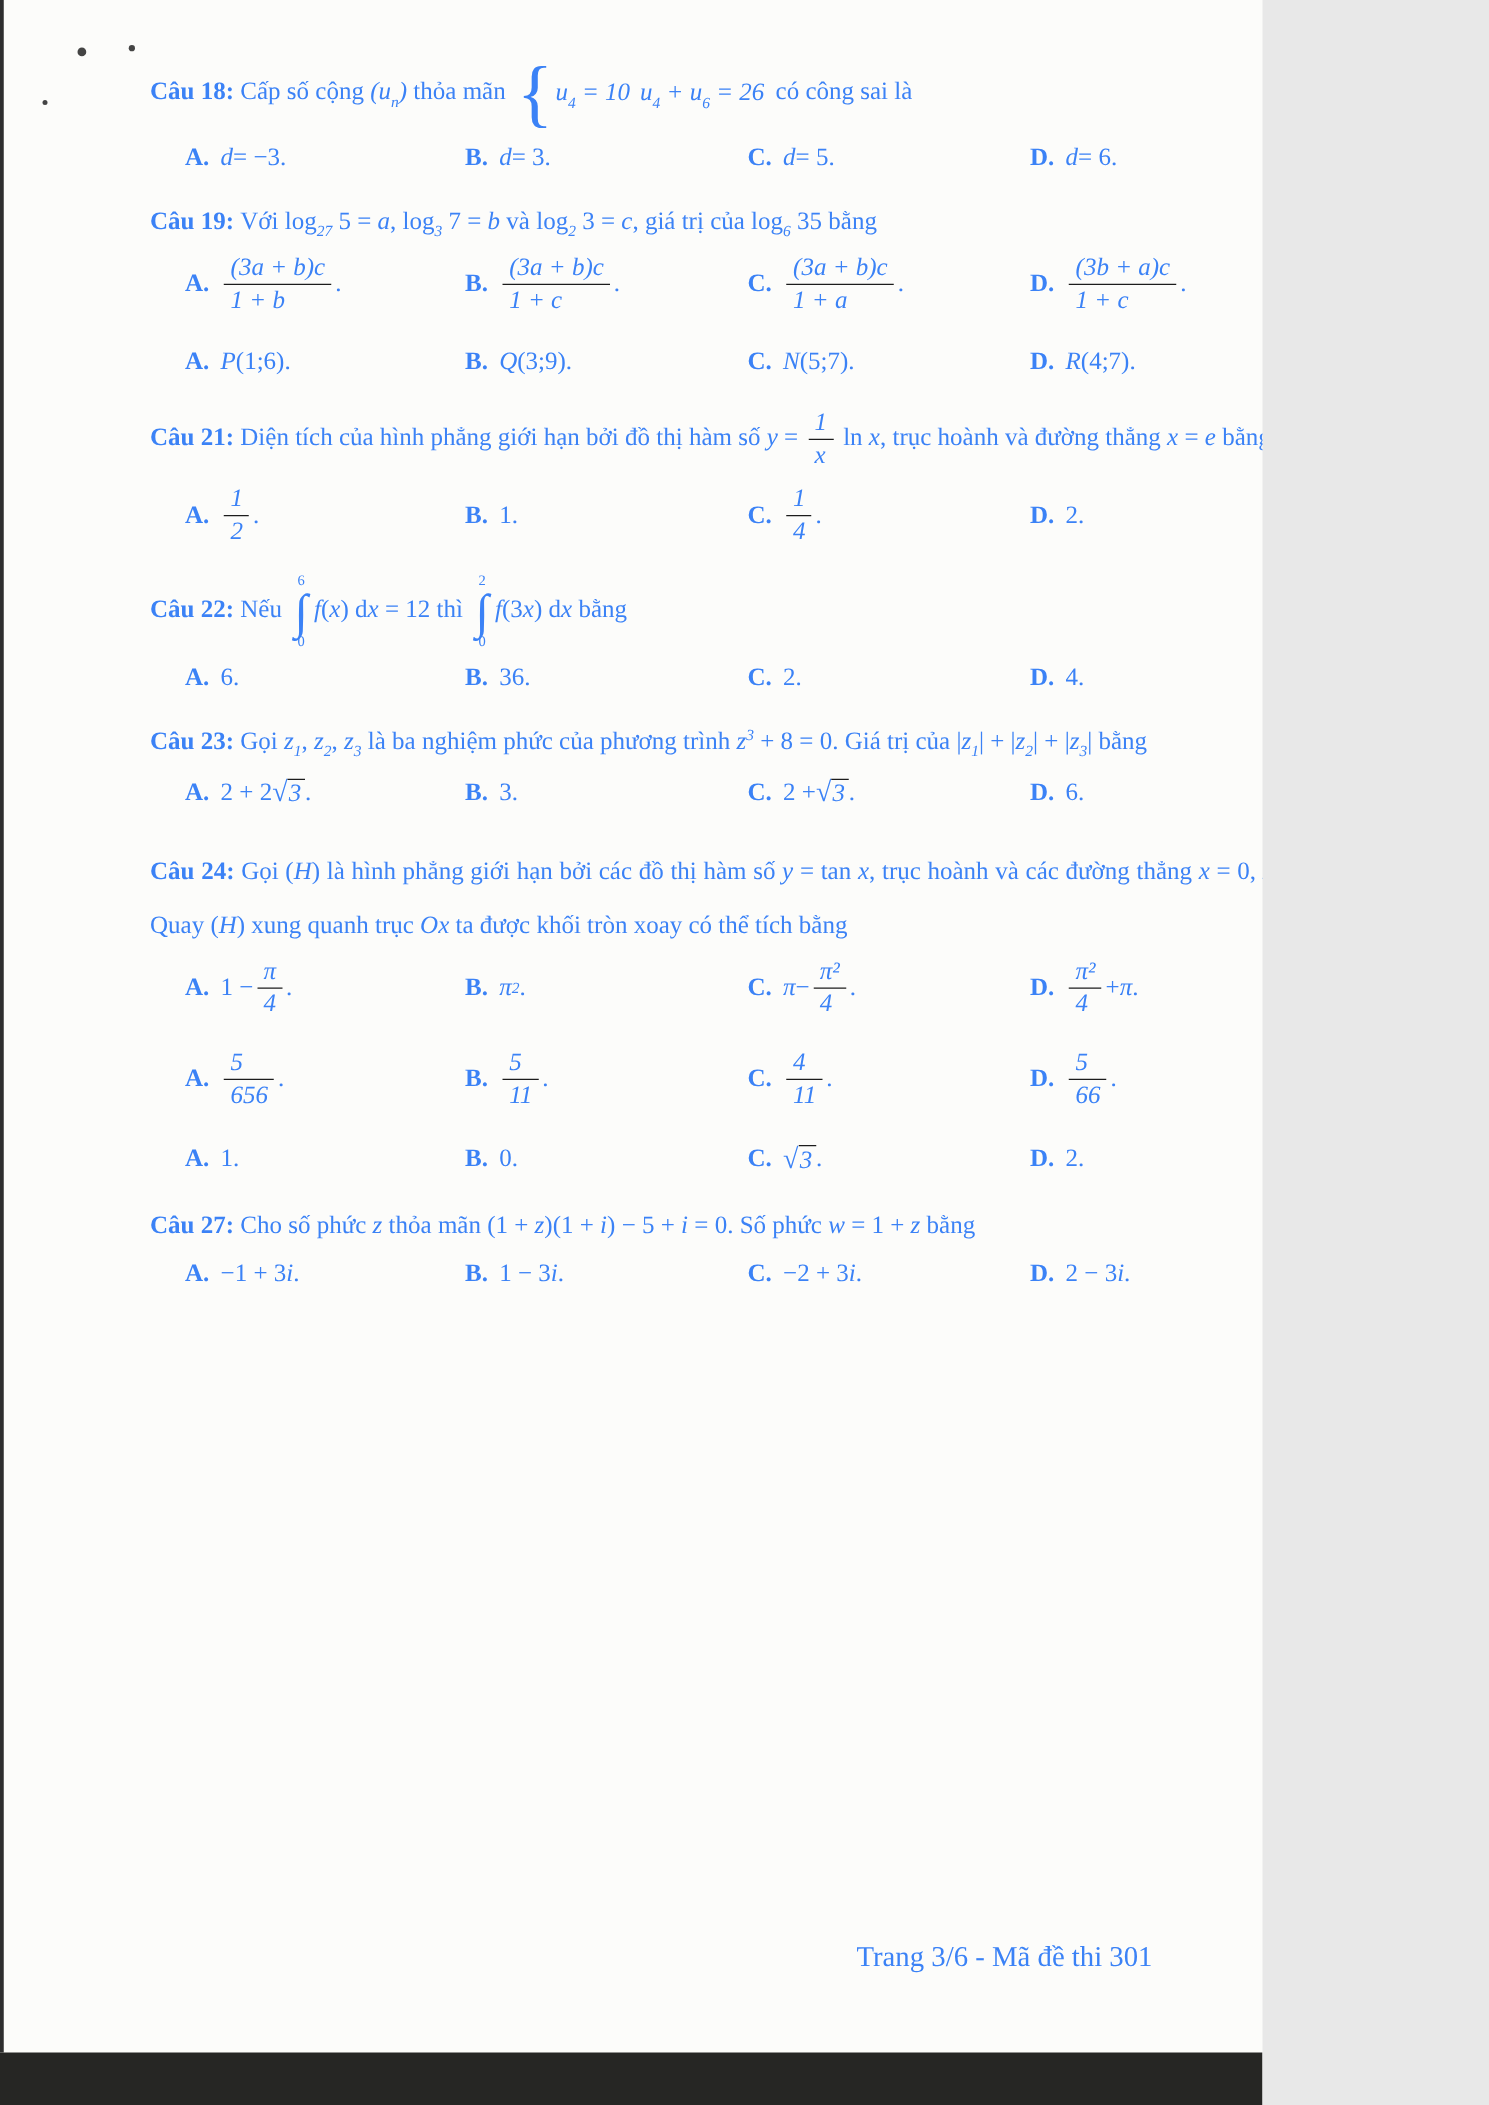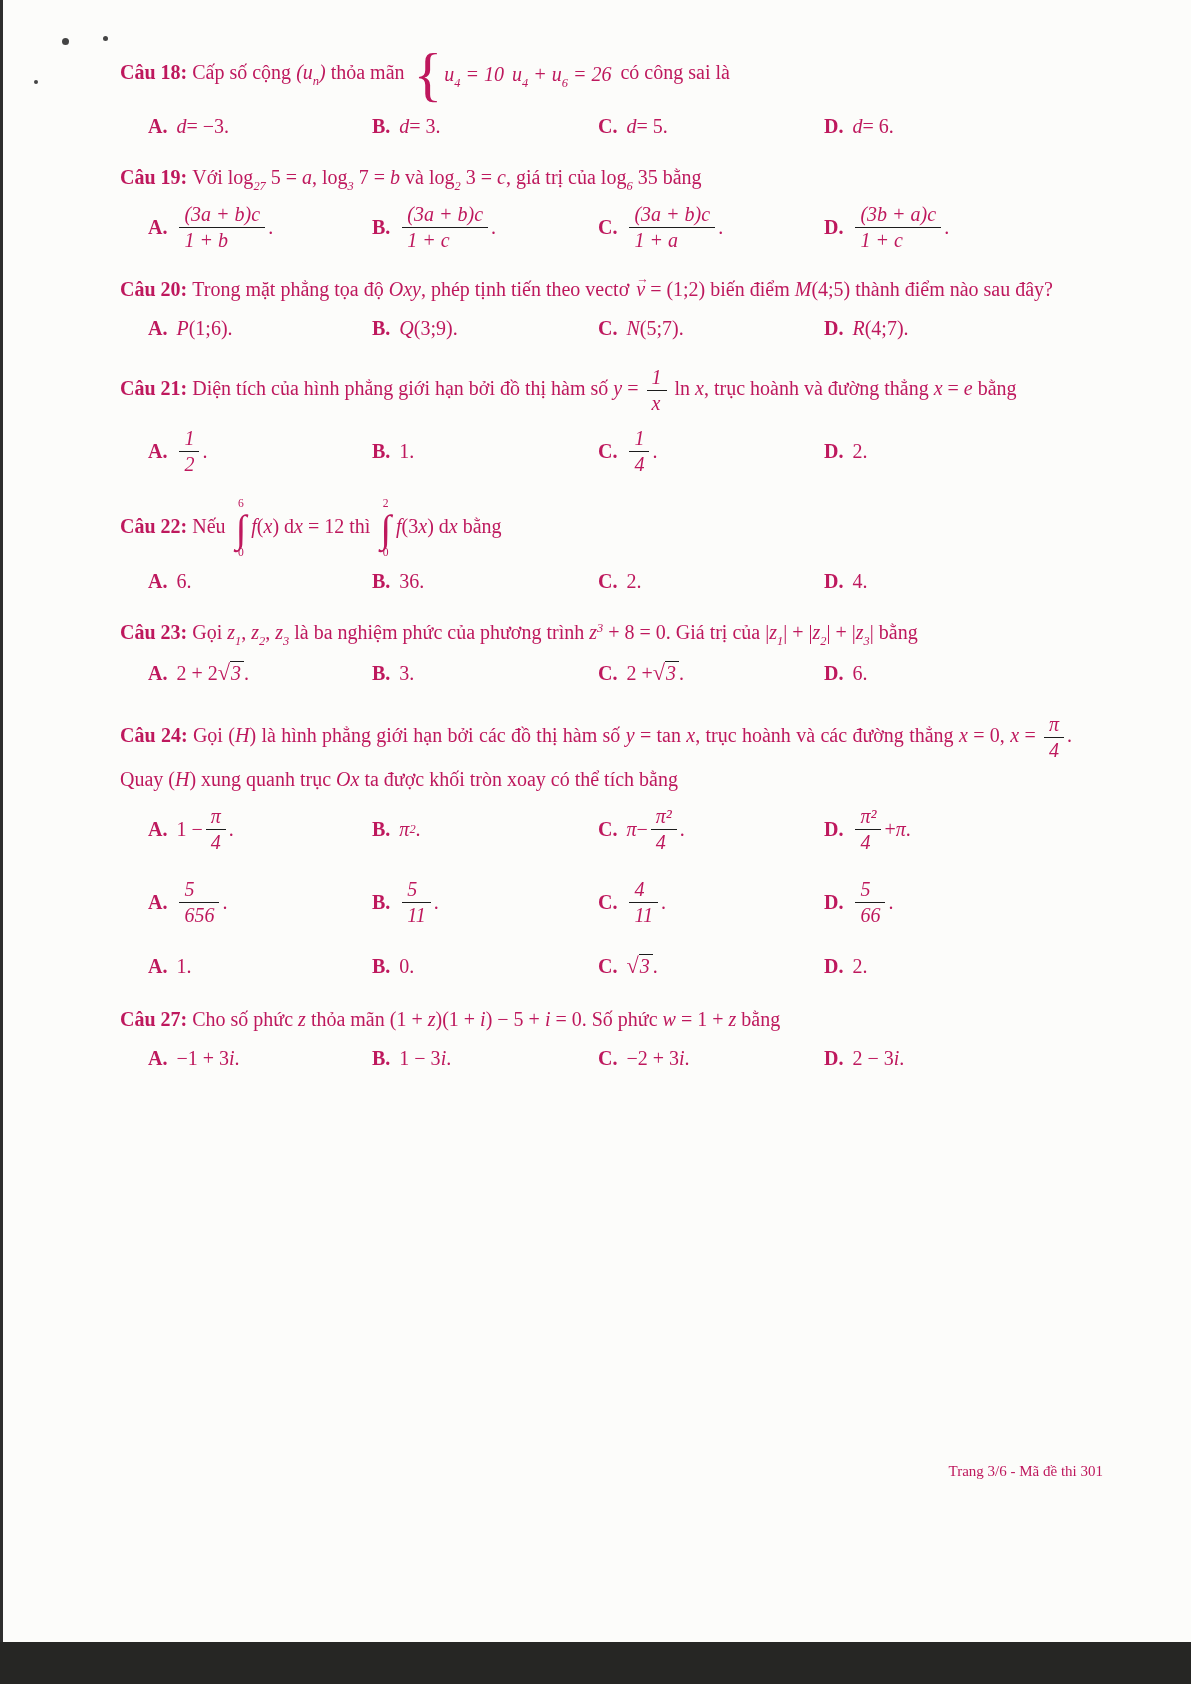--- a/index.html
+++ b/index.html
@@ -1,17 +1,17 @@
 <!DOCTYPE html>
 <html><head>
 <meta charset="utf-8">
 <style>
   html,body{margin:0;padding:0;background:#e8e8e8;}
-  .page{position:relative;width:1191px;height:1684px;background:#fcfcfa;overflow:hidden;
-        font-family:"Liberation Serif","DejaVu Serif",serif;color:#be185d;font-size:20px;line-height:1.55;}
+  .page{position:relative;width:1010px;height:1684px;background:#fcfcfa;overflow:hidden;
+        font-family:"Liberation Serif","DejaVu Serif",serif;color:#3b82f6;font-size:20px;line-height:1.55;}
   .left-line{position:absolute;left:0;top:0;width:3px;height:1642px;background:#2e2e2e;}
   .bottom-bar{position:absolute;left:0;bottom:0;width:100%;height:42px;background:#262624;}
   .speck{position:absolute;background:#444;border-radius:50%;}
   .content{position:absolute;left:120px;top:46px;width:952px;}
   .q{margin-bottom:20px;}
   .qline{margin:0 0 8px 0;text-align:justify;}
   .qlab{font-weight:bold;}
   .mi{font-style:italic;}
   .sb{font-size:0.62em;font-style:italic;vertical-align:-0.5em;line-height:0;}
   .sp{font-size:0.62em;font-style:italic;vertical-align:0.55em;line-height:0;}
@@ -27,21 +27,21 @@
   .vc{position:relative;font-style:italic;margin-left:2px;}
   .vc .ar{position:absolute;top:-0.62em;left:0;font-size:0.62em;font-style:normal;}
   .cs{display:inline-flex;align-items:center;vertical-align:middle;margin:0 4px;}
   .csb{font-size:60px;font-weight:300;line-height:0.95;margin-right:2px;}
   .csl{display:inline-flex;gap:8px;text-align:left;}
   .csln{white-space:nowrap;}
   .opts{display:grid;grid-template-columns:224px 226px 226px 1fr;padding-left:28px;margin-top:6px;align-items:center;}
   .opt{display:flex;align-items:center;}
   .optk{font-weight:bold;margin-right:9px;}
   .optv{display:inline-flex;align-items:center;}
-  .footer{position:absolute;right:88px;top:1460px;font-size:15px;}
+  .footer{position:absolute;right:88px;top:1548px;font-size:23px;}
 </style>
 </head>
 <body>
 
 <div class="page">
   <div class="left-line"></div>
   <div class="speck" style="left:62px;top:38px;width:7px;height:7px;"></div>
   <div class="speck" style="left:103px;top:36px;width:5px;height:5px;"></div>
   <div class="speck" style="left:34px;top:80px;width:4px;height:4px;"></div>
   <div class="content" id="questions">
@@ -123,21 +123,20 @@
               <span class="fr">
                 <span class="fn">(3b + a)c</span>
                 <span class="fd">1 + c</span>
               </span>
               <span class="rn">.</span>
             </span>
           </div>
         </div>
       </div>
       <div class="q">
-        <p class="qline"><span class="qlab">Câu 20: </span><span class="rn">Trong mặt phẳng tọa độ </span><span class="mi">Oxy</span><span class="rn">, phép tịnh tiến theo vectơ </span><span class="vc"><span class="ar">→</span><span class="mi">v</span></span><span class="rn"> = (1;2) biến điểm </span><span class="mi">M</span><span class="rn">(4;5) thành điểm nào sau đây?</span></p>
         <div class="opts">
           <div class="opt">
             <span class="optk">A.</span>
             <span class="optv">
               <span class="mi">P</span>
               <span class="rn">(1;6).</span>
             </span>
           </div>
           <div class="opt">
             <span class="optk">B.</span>

